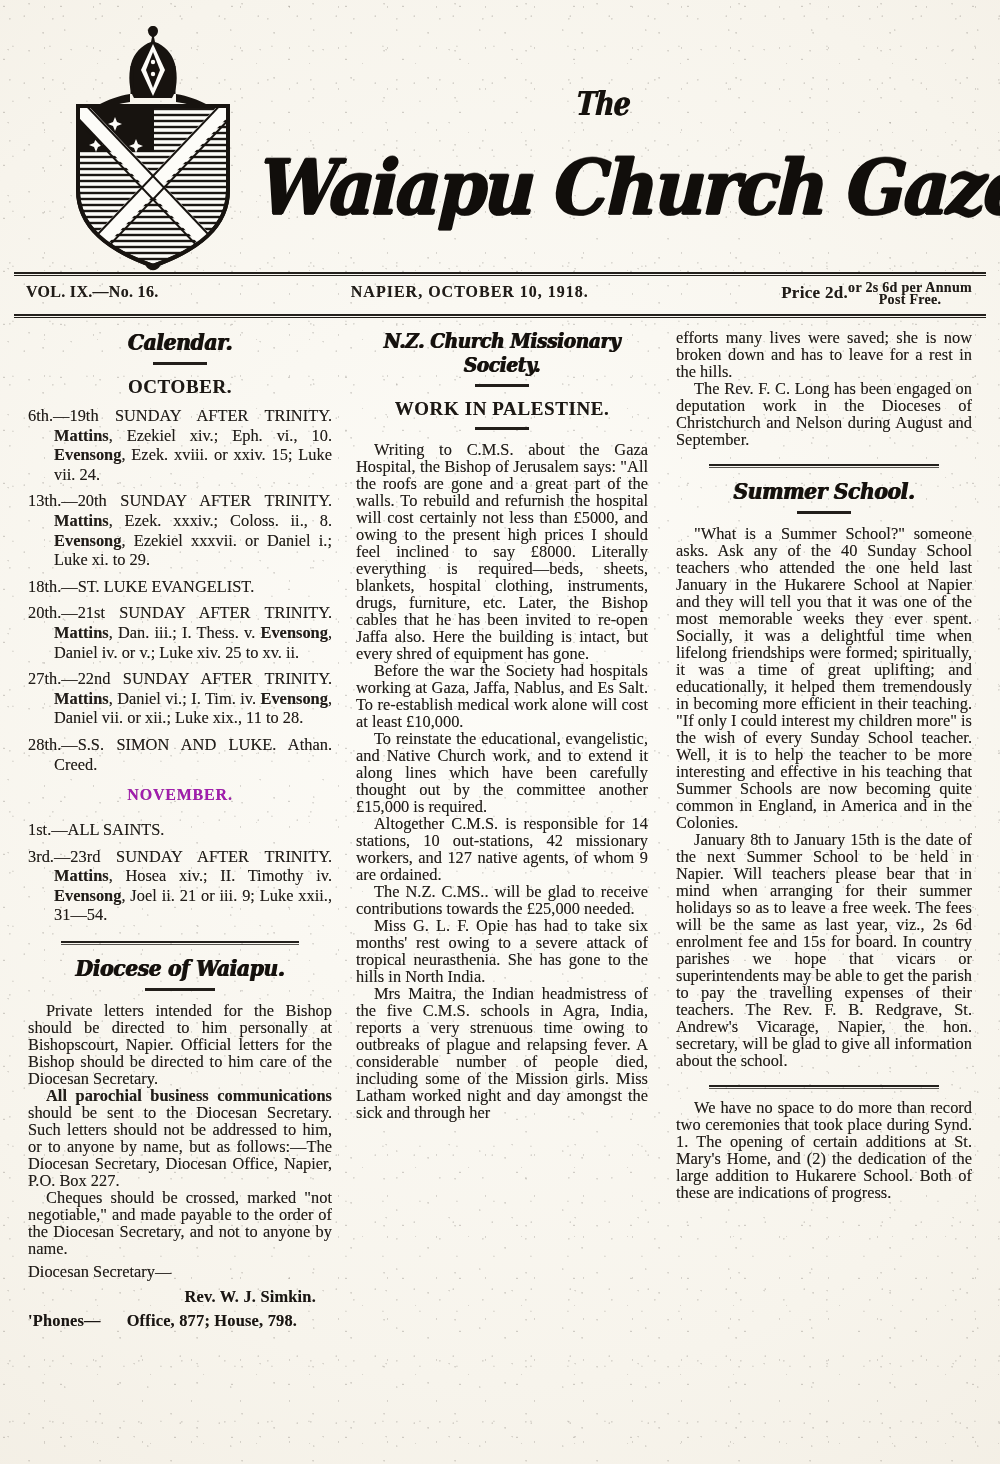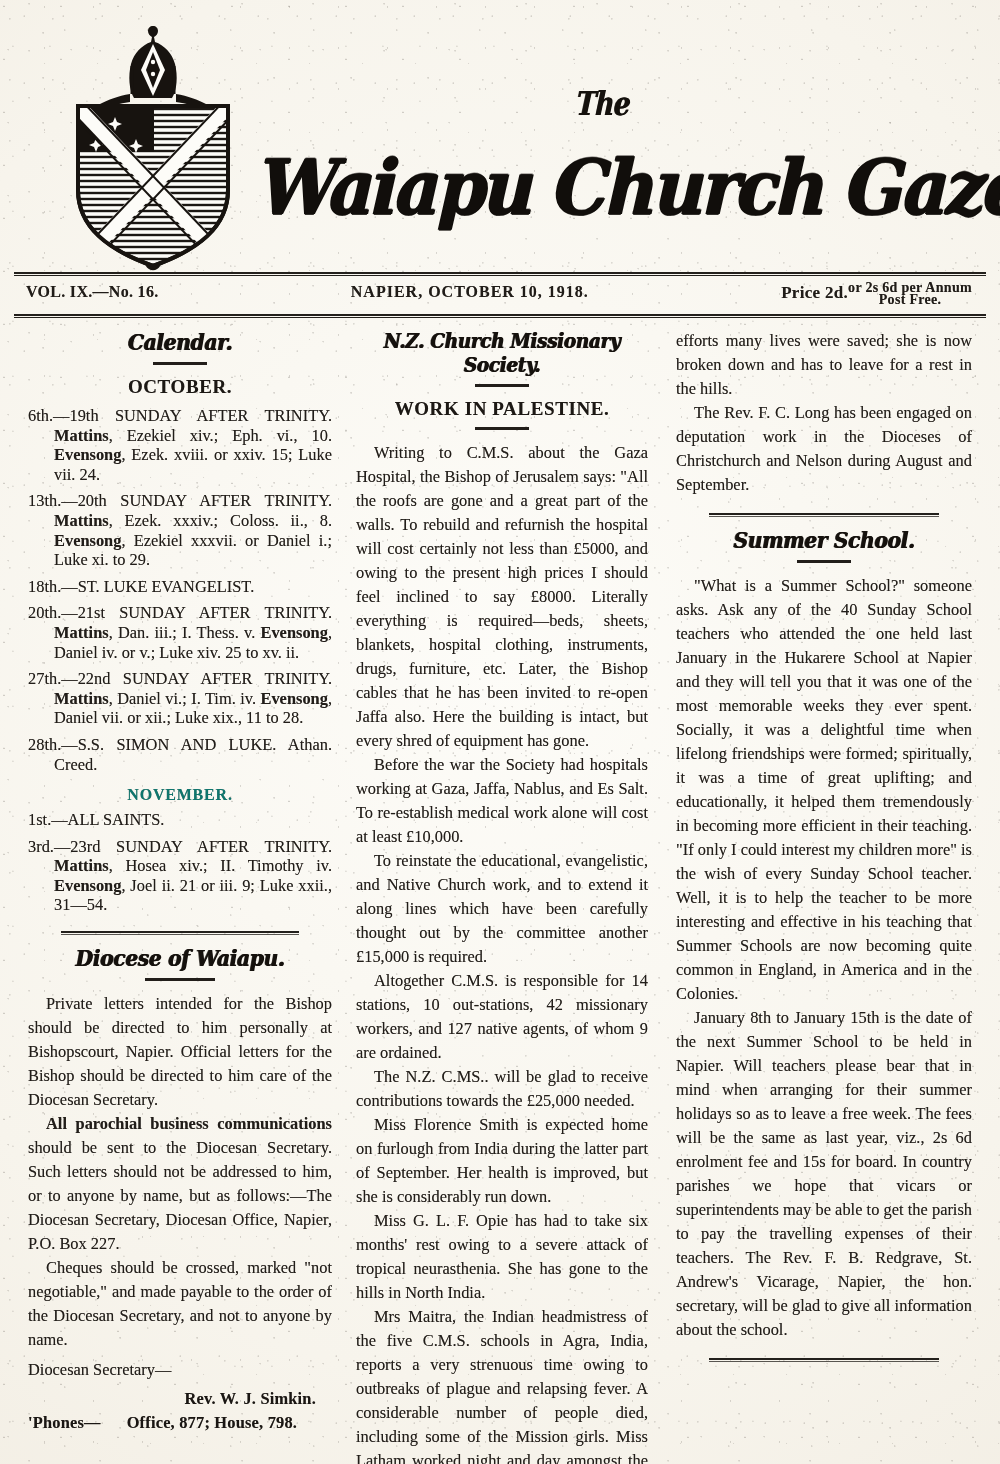--- a/index.html
+++ b/index.html
@@ -180,22 +180,22 @@
     letter-spacing: .6px;
     margin: 0;
     color: #1c1814;
   }
   .h-month {
     text-align: center;
     font-family: "Liberation Serif", serif;
     font-weight: 700;
     font-size: 16px;
     letter-spacing: .8px;
-    margin: 12px 0 6px 0;
-    color: #0f766e;
+    margin: 12px 0 16px 0;
+    color: #a21caf;
   }
 
   .dash-rule {
     width: 54px;
     height: 3px;
     background: #221e1a;
     margin: 7px auto 11px auto;
   }
   .dash-rule.wide { width: 70px; }
   .sec-rule {
@@ -207,21 +207,21 @@
         #23201c 0px, #23201c 2px,
         transparent 2px, transparent 3px,
         rgba(35,32,28,.75) 3px, rgba(35,32,28,.75) 4px);
   }
   .sec-rule.narrow { width: 78%; margin-left: auto; margin-right: auto; }
 
   
   .bt {
     font-family: "Liberation Serif", serif;
     font-size: 16.4px;
-    line-height: 24px;
+    line-height: 17px;
     text-align: justify;
     text-justify: inter-word;
     margin: 0 0 0 0;
     color: #211d19;
     hyphens: manual;
   }
   .bt + .bt { margin-top: 0; }
   .bt.indent { text-indent: 18px; }
 
   
@@ -389,36 +389,36 @@
       <div class="dash-rule"></div>
 
       <div class="h-caps">WORK IN PALESTINE.</div>
       <div class="dash-rule"></div>
 
       <div class="bt indent">Writing to C.M.S. about the Gaza Hospital, the Bishop of Jerusalem says: "All the roofs are gone and a great part of the walls. To rebuild and refurnish the hospital will cost certainly not less than £5000, and owing to the present high prices I should feel inclined to say £8000. Literally everything is required—beds, sheets, blankets, hospital clothing, instruments, drugs, furniture, etc. Later, the Bishop cables that he has been invited to re-open Jaffa also. Here the building is intact, but every shred of equipment has gone.</div>
       <div class="bt indent">Before the war the Society had hospitals working at Gaza, Jaffa, Nablus, and Es Salt. To re-establish medical work alone will cost at least £10,000.</div>
       <div class="bt indent">To reinstate the educational, evangelistic, and Native Church work, and to extend it along lines which have been carefully thought out by the committee another £15,000 is required.</div>
       <div class="bt indent">Altogether C.M.S. is responsible for 14 stations, 10 out-stations, 42 missionary workers, and 127 native agents, of whom 9 are ordained.</div>
       <div class="bt indent">The N.Z. C.MS.. will be glad to receive contributions towards the £25,000 needed.</div>
-      <div class="bt indent">Miss Florence Smith is expected home on furlough from India during the latter part of September. Her health is improved, but she is considerably run down.</div>
       <div class="bt indent">Miss G. L. F. Opie has had to take six months' rest owing to a severe attack of tropical neurasthenia. She has gone to the hills in North India.</div>
       <div class="bt indent">Mrs Maitra, the Indian headmistress of the five C.M.S. schools in Agra, India, reports a very strenuous time owing to outbreaks of plague and relapsing fever. A considerable number of people died, including some of the Mission girls. Miss Latham worked night and day amongst the sick and through her</div>
     </div>
 
     <div class="col col-3">
 
       <div class="bt">efforts many lives were saved; she is now broken down and has to leave for a rest in the hills.</div>
       <div class="bt indent">The Rev. F. C. Long has been engaged on deputation work in the Dioceses of Christchurch and Nelson during August and September.</div>
 
       <div class="sec-rule narrow"></div>
 
       <div class="h-gothic">Summer School.</div>
       <div class="dash-rule"></div>
 
       <div class="bt indent">"What is a Summer School?" someone asks. Ask any of the 40 Sunday School teachers who attended the one held last January in the Hukarere School at Napier and they will tell you that it was one of the most memorable weeks they ever spent. Socially, it was a delightful time when lifelong friendships were formed; spiritually, it was a time of great uplifting; and educationally, it helped them tremendously in becoming more efficient in their teaching. "If only I could interest my children more" is the wish of every Sunday School teacher. Well, it is to help the teacher to be more interesting and effective in his teaching that Summer Schools are now becoming quite common in England, in America and in the Colonies.</div>
       <div class="bt indent">January 8th to January 15th is the date of the next Summer School to be held in Napier. Will teachers please bear that in mind when arranging for their summer holidays so as to leave a free week. The fees will be the same as last year, viz., 2s 6d enrolment fee and 15s for board. In country parishes we hope that vicars or superintendents may be able to get the parish to pay the travelling expenses of their teachers. The Rev. F. B. Redgrave, St. Andrew's Vicarage, Napier, the hon. secretary, will be glad to give all information about the school.</div>
 
       <div class="sec-rule narrow"></div>
 
+      <div class="bt indent">We have no space to do more than record two ceremonies that took place during Synd. 1. The opening of certain additions at St. Mary's Home, and (2) the dedication of the large addition to Hukarere School. Both of these are indications of progress.</div>
     </div>
 
   </div>
 </div>
 
 </body></html>

